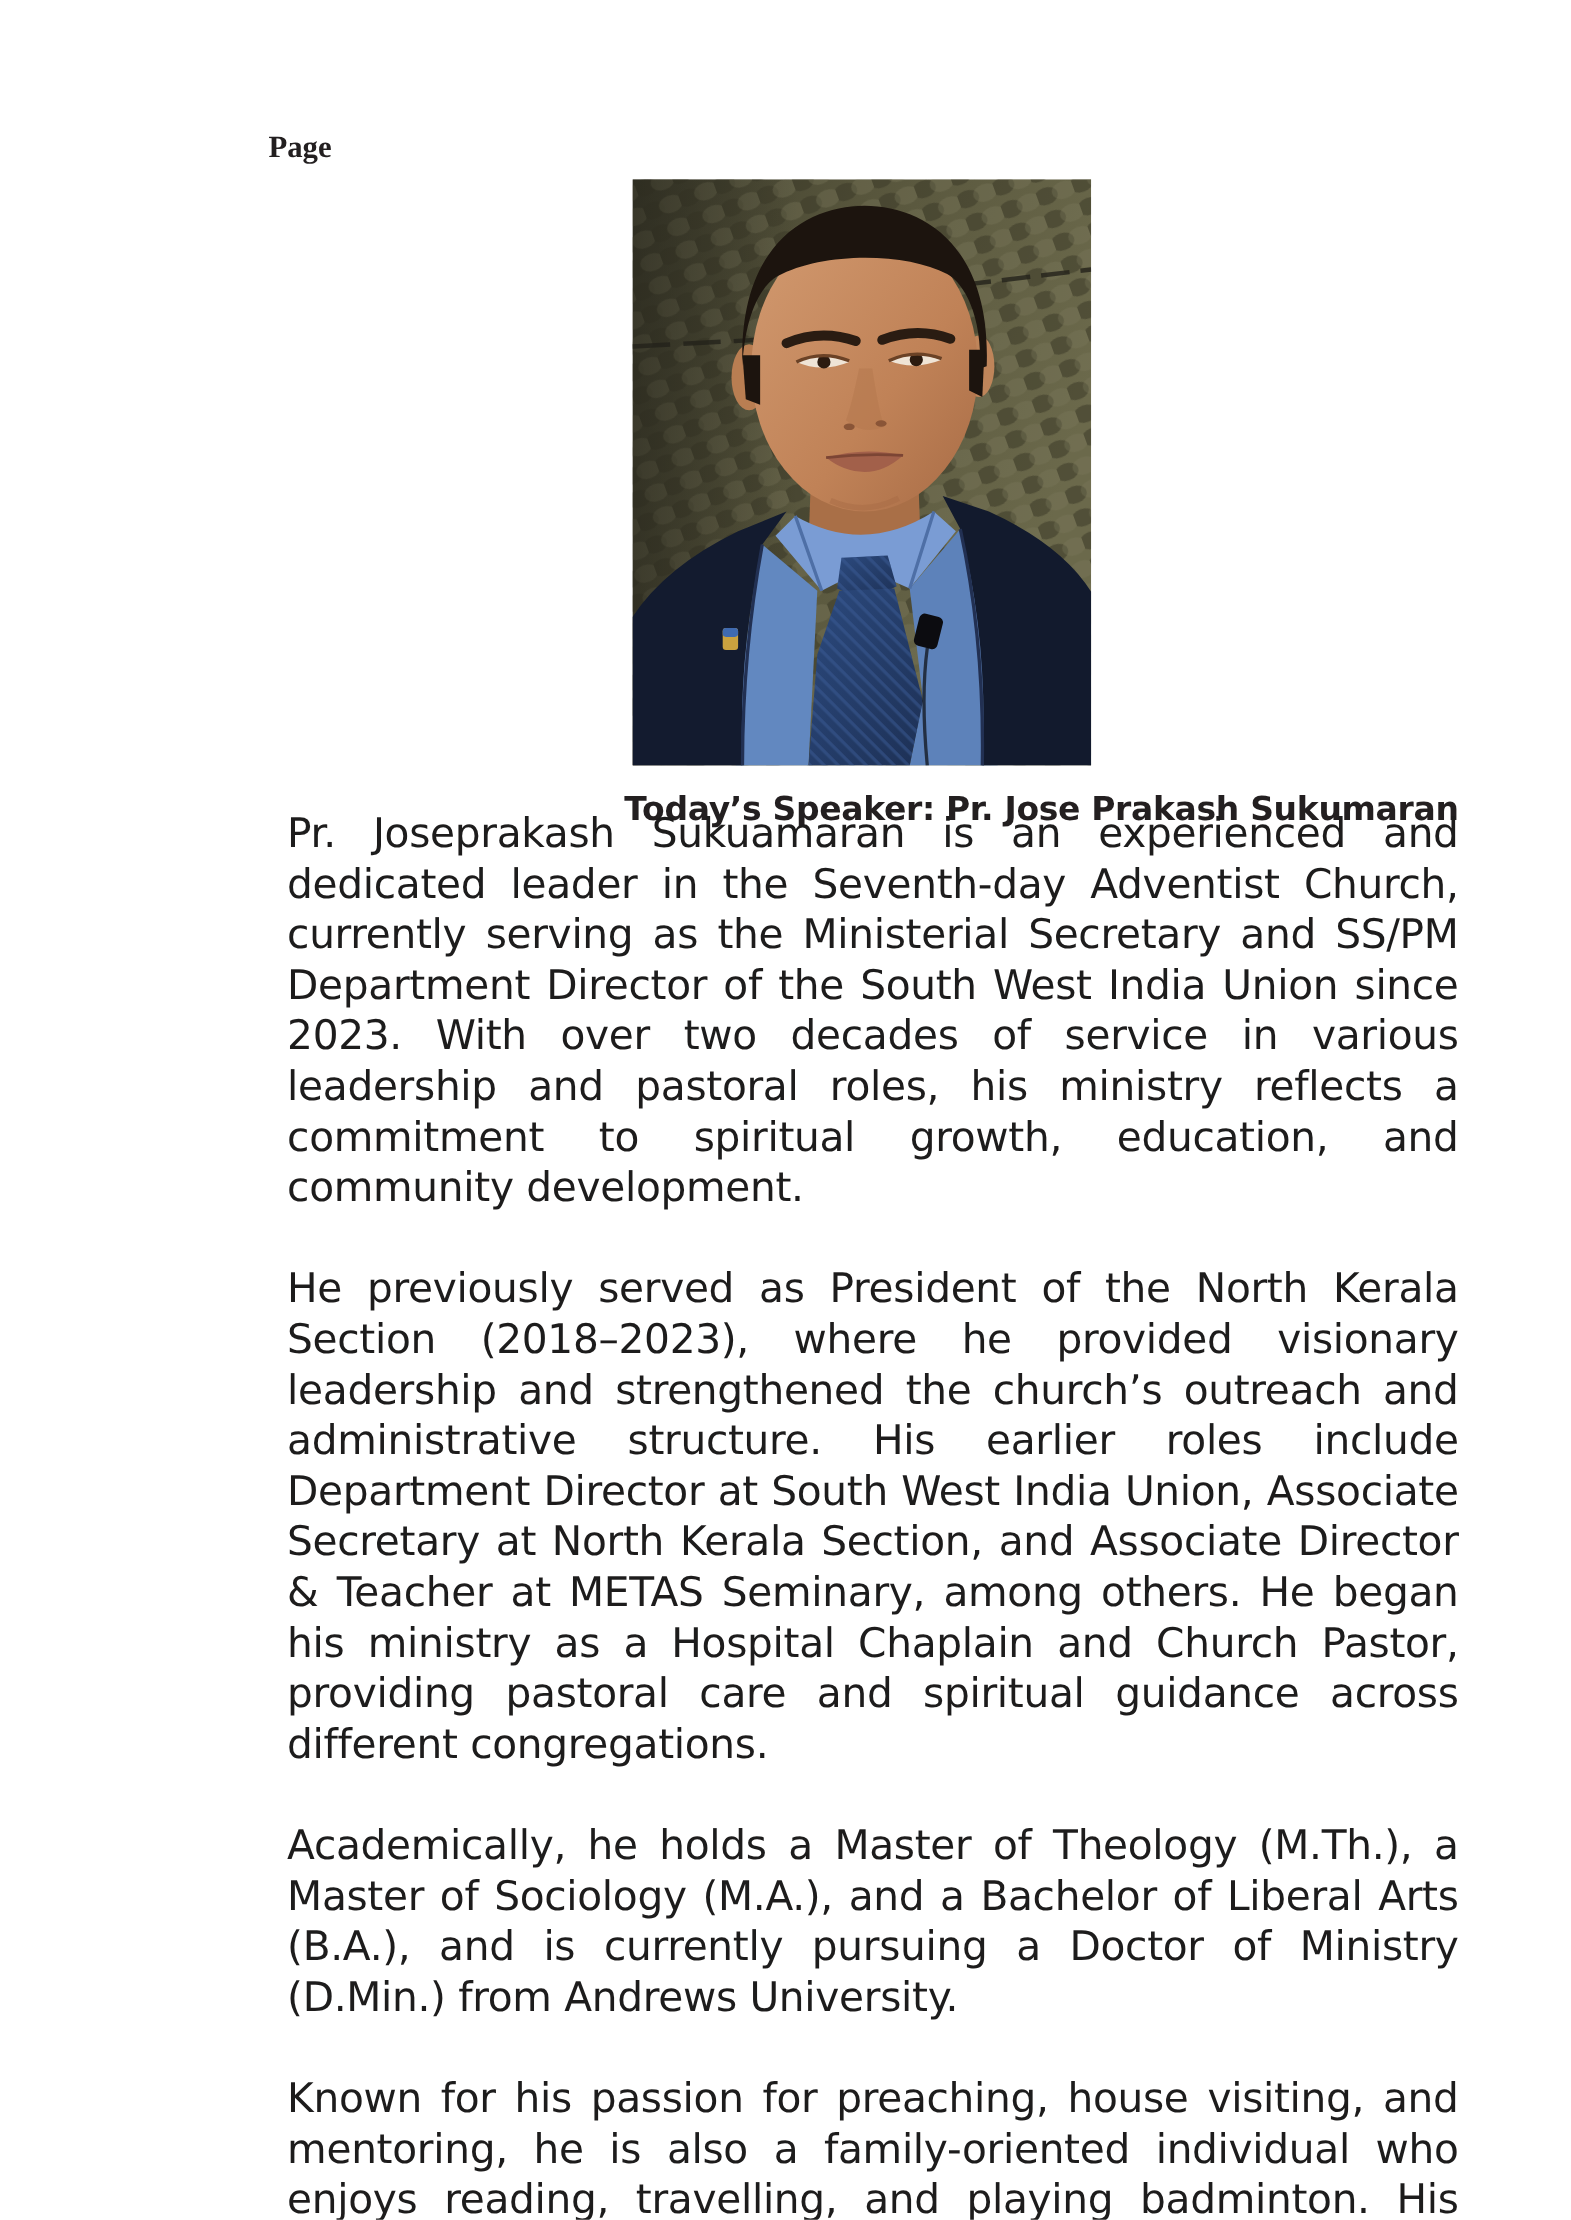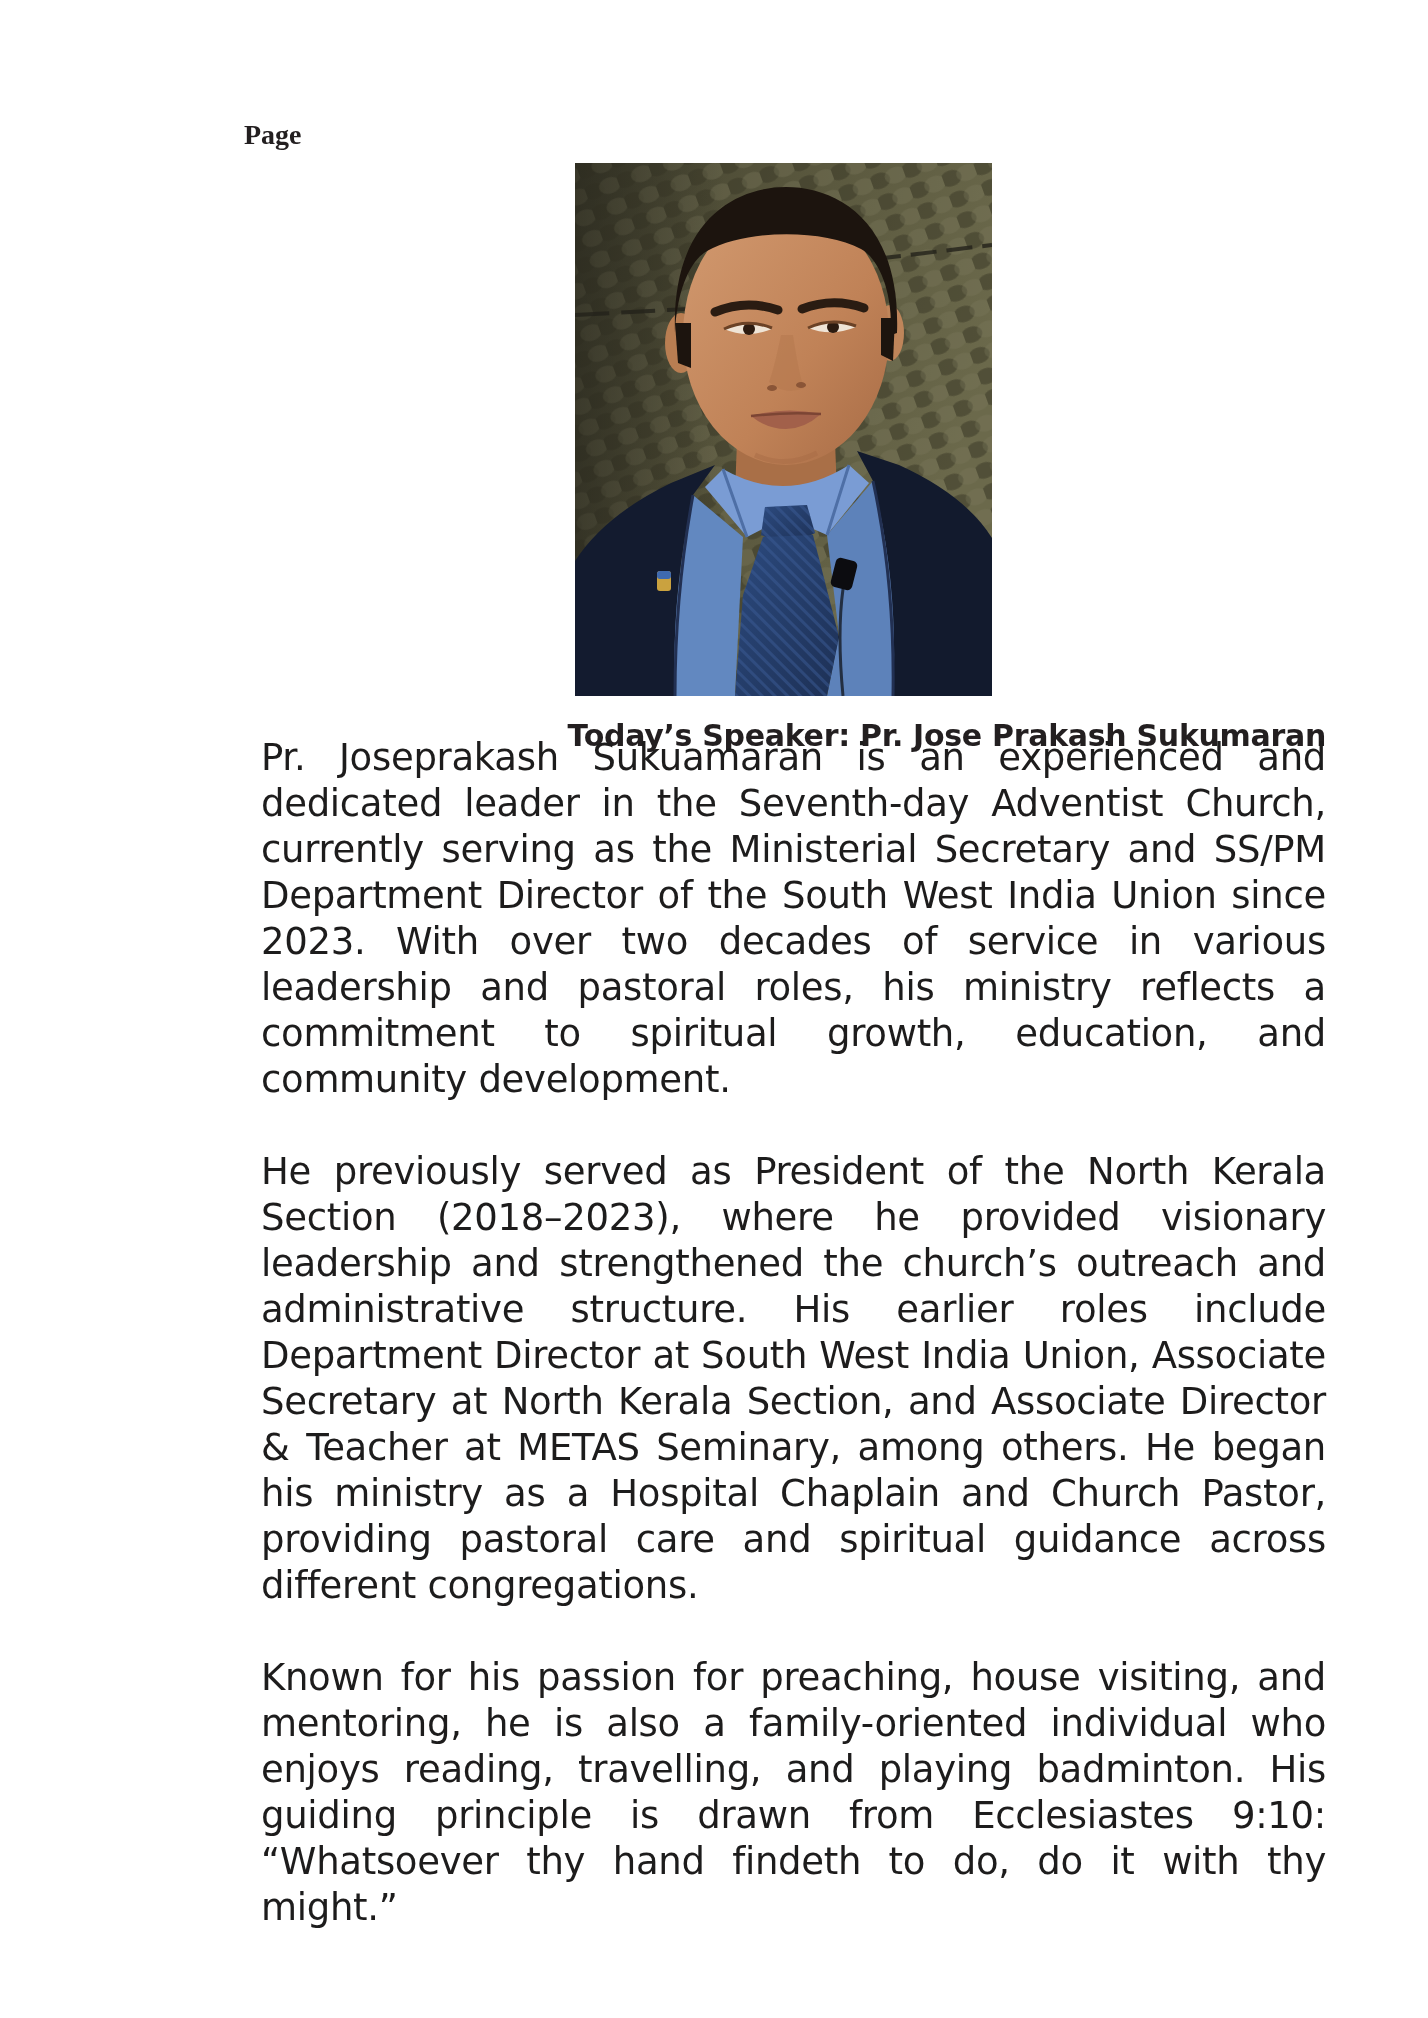--- a/index.html
+++ b/index.html
@@ -164,14 +164,15 @@
       </g>
     </g>
   </svg>
 </div>
 
 <div class="speaker-title">Today’s Speaker: Pr. Jose Prakash Sukumaran</div>
 
 <div class="bio">
   <p>Pr. Joseprakash Sukuamaran is an experienced and dedicated leader in the Seventh-day Adventist Church, currently serving as the Ministerial Secretary and SS/PM Department Director of the South West India Union since 2023. With over two decades of service in various leadership and pastoral roles, his ministry reflects a commitment to spiritual growth, education, and community development.</p>
   <p>He previously served as President of the North Kerala Section (2018–2023), where he provided visionary leadership and strengthened the church’s outreach and administrative structure. His earlier roles include Department Director at South West India Union, Associate Secretary at North Kerala Section, and Associate Director &amp; Teacher at METAS Seminary, among others. He began his ministry as a Hospital Chaplain and Church Pastor, providing pastoral care and spiritual guidance across different congregations.</p>
+  <p>Academically, he holds a Master of Theology (M.Th.), a Master of Sociology (M.A.), and a Bachelor of Liberal Arts (B.A.), and is currently pursuing a Doctor of Ministry (D.Min.) from Andrews University.</p>
   <p>Known for his passion for preaching, house visiting, and mentoring, he is also a family-oriented individual who enjoys reading, travelling, and playing badminton. His guiding principle is drawn from Ecclesiastes 9:10: “Whatsoever thy hand findeth to do, do it with thy might.”</p>
 </div>
 
 </body></html>

